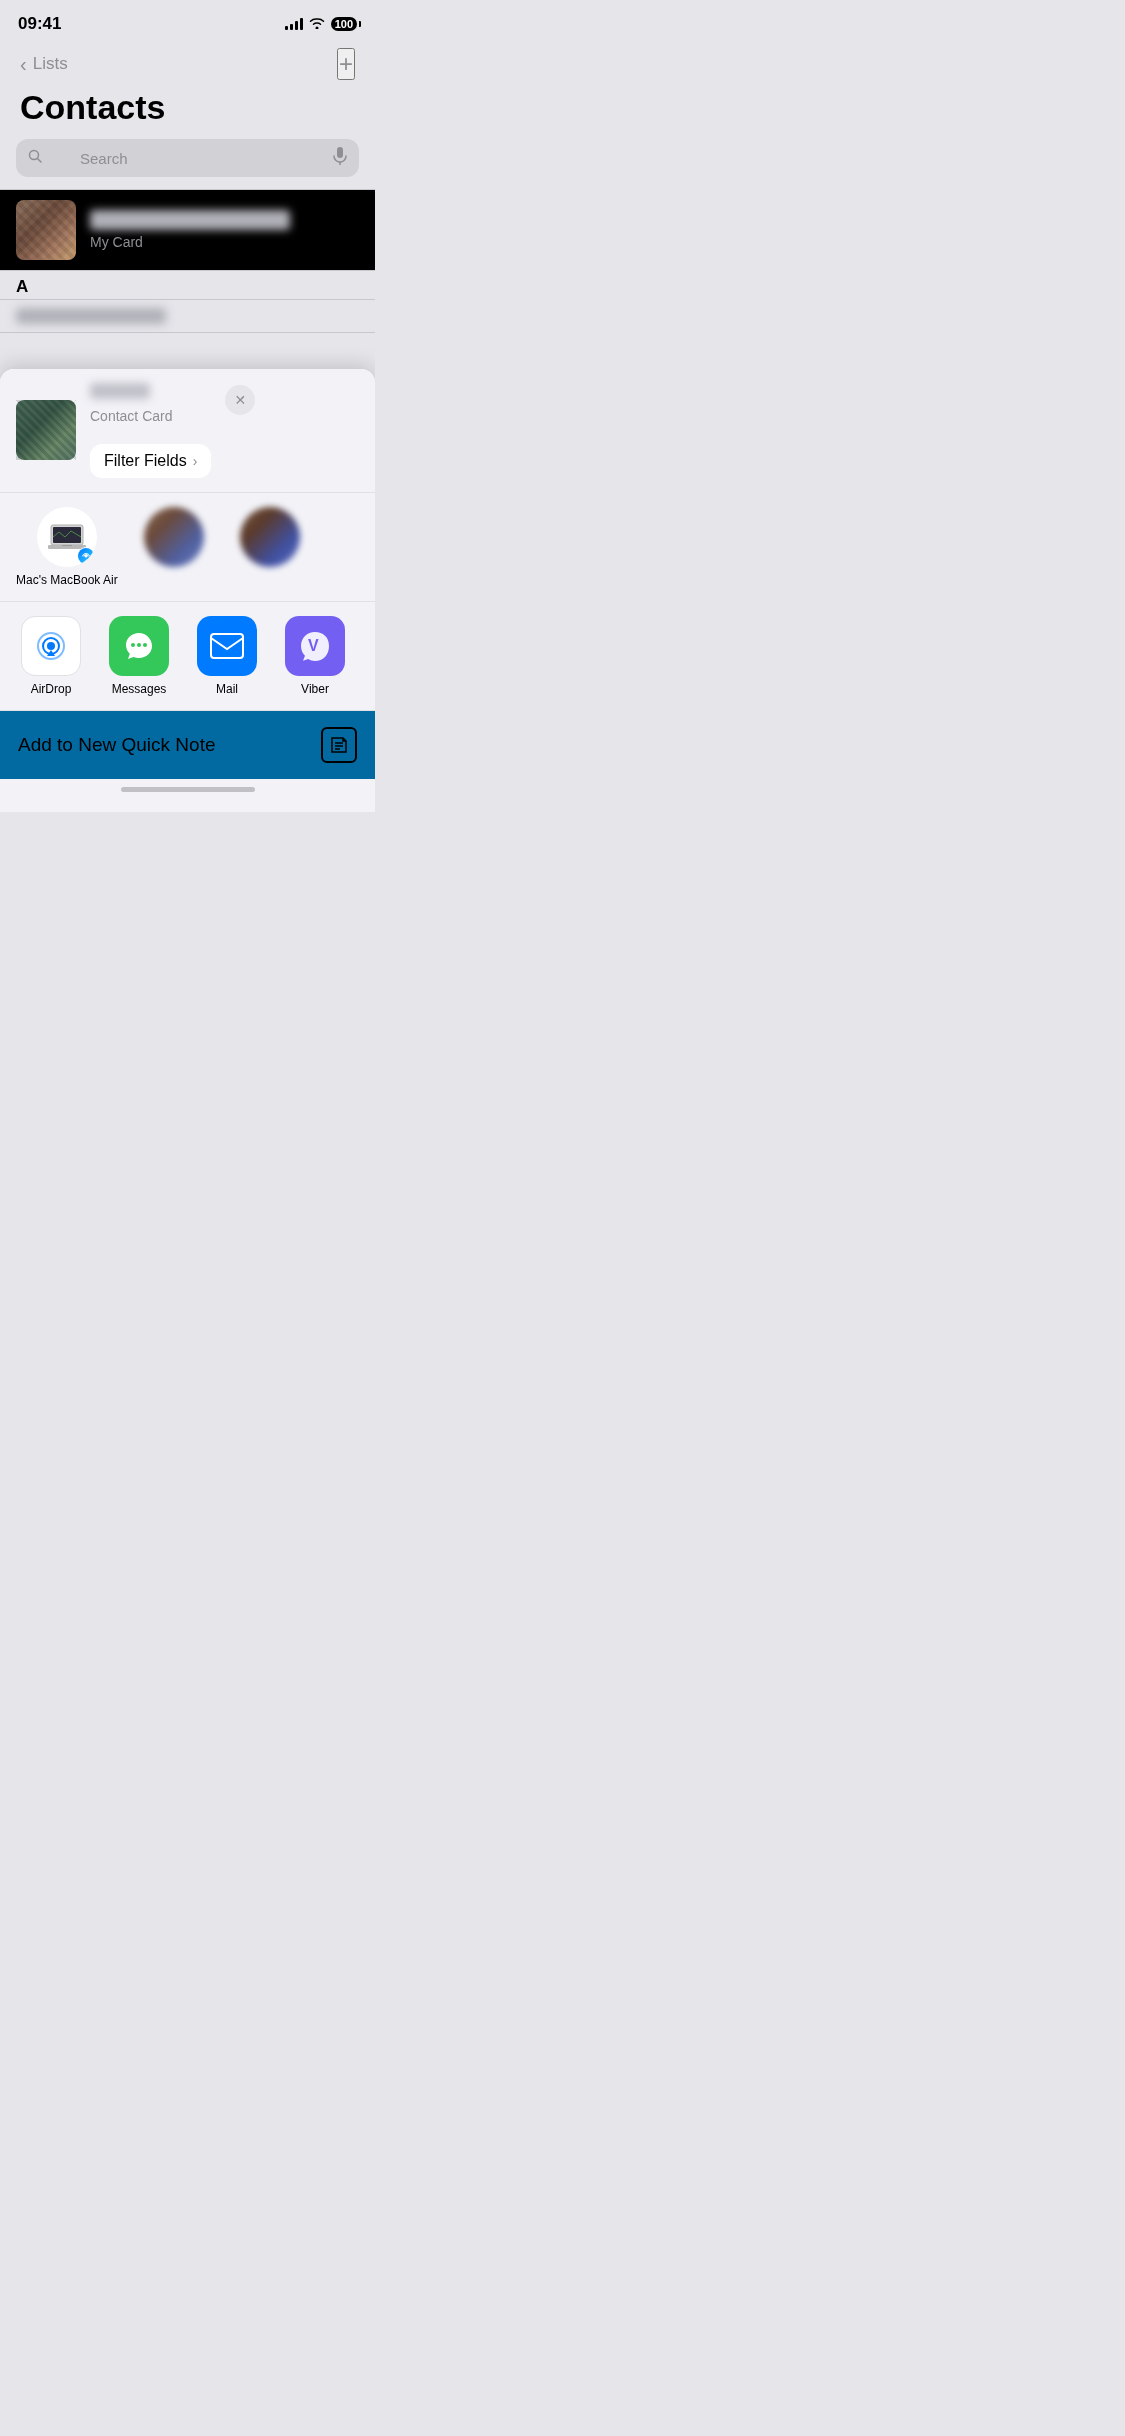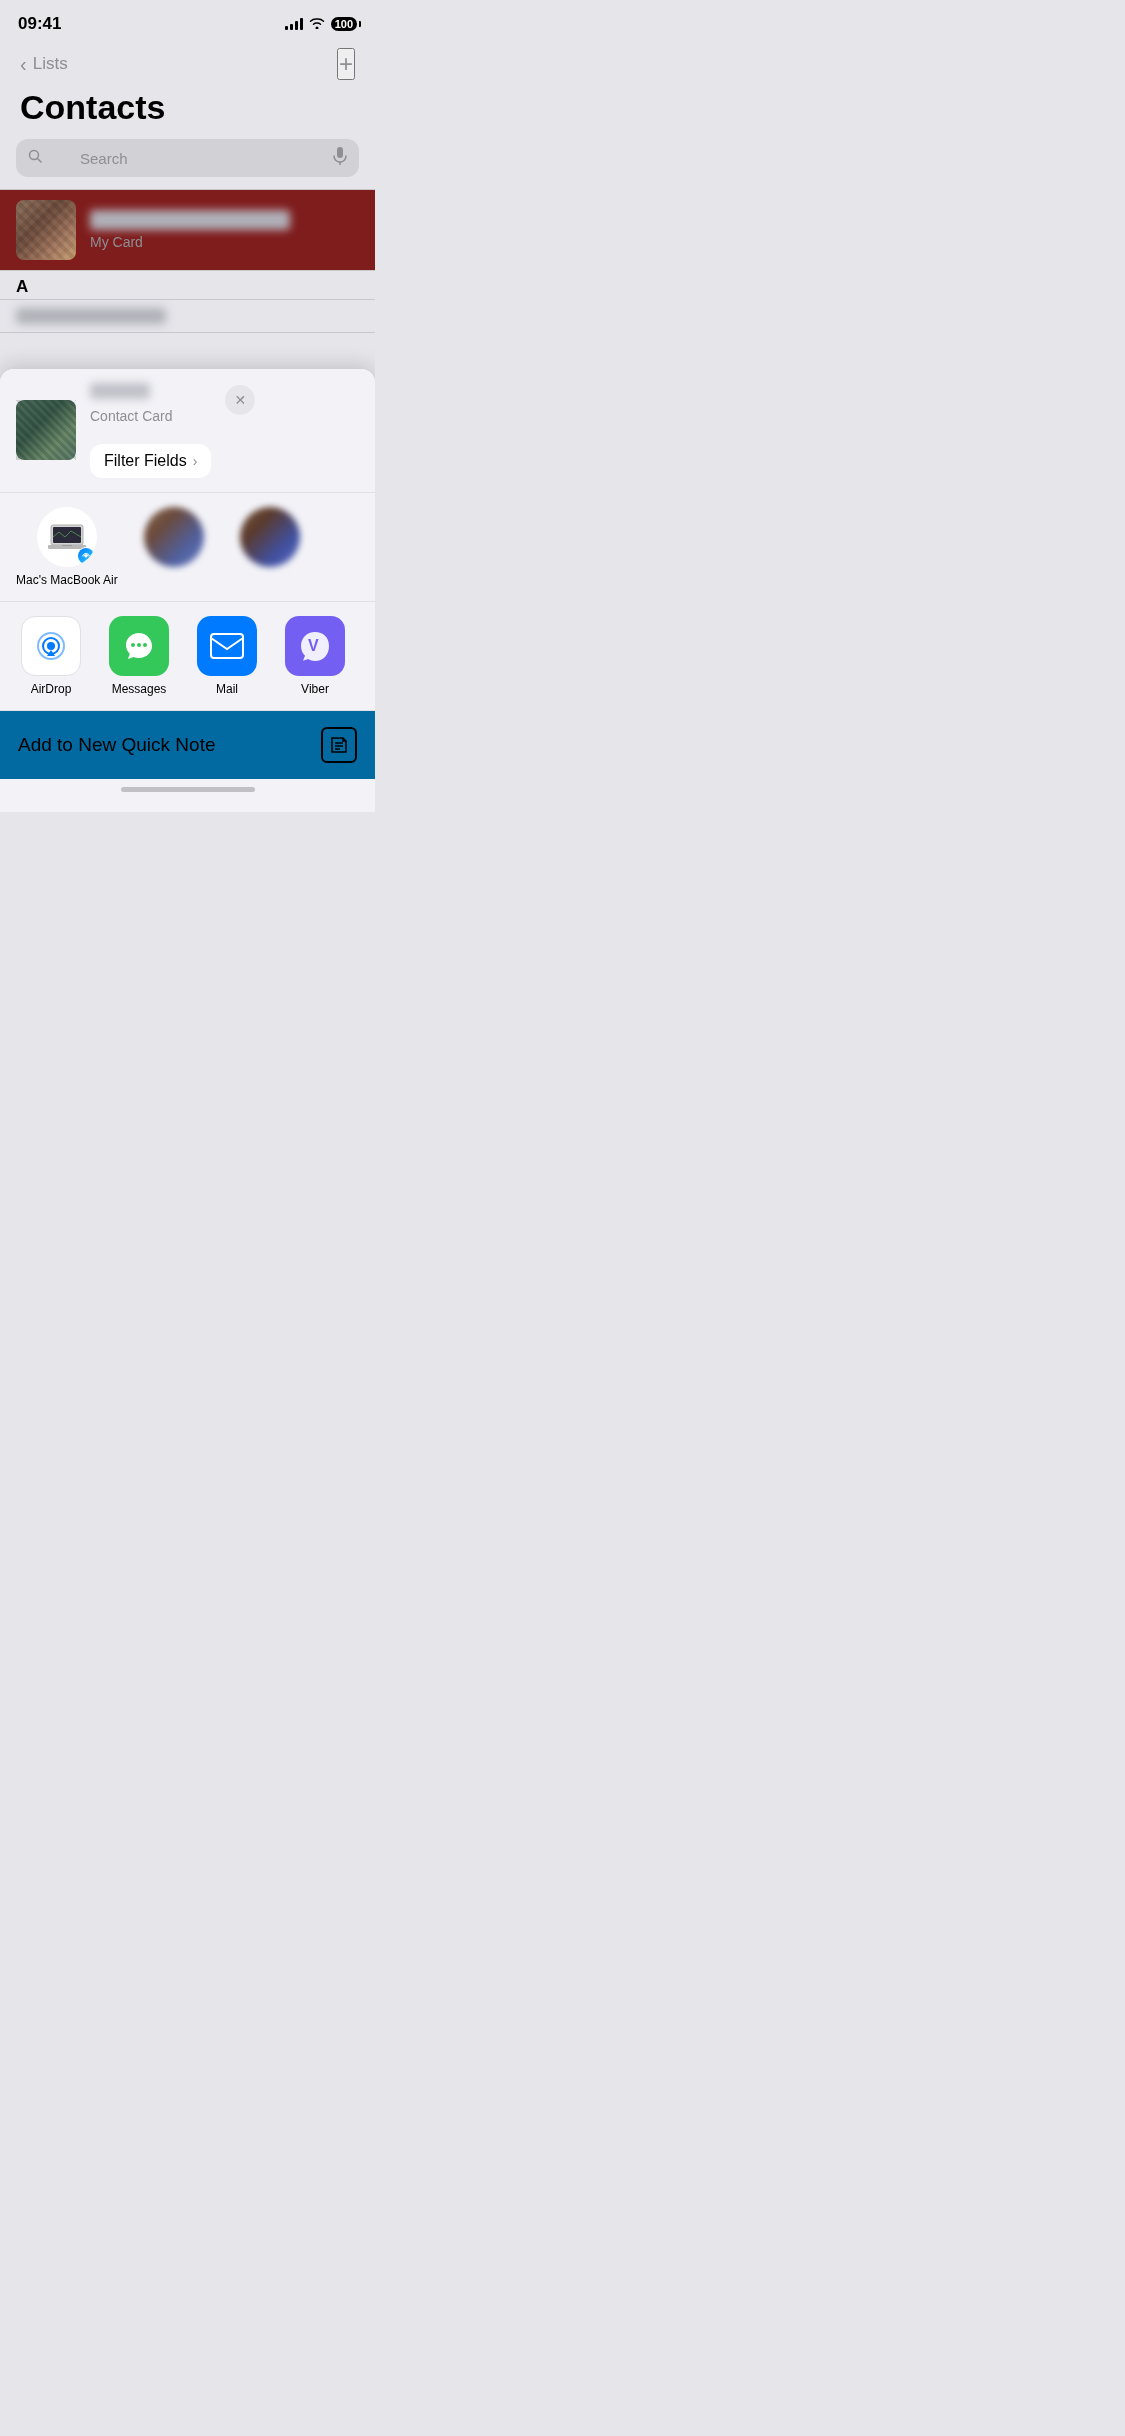--- a/index.html
+++ b/index.html
@@ -140,21 +140,21 @@
       height: 1px;
       background: #c8c8cc;
       margin: 0 0 0 0;
     }
 
     
     .my-card-row {
       display: flex;
       align-items: center;
       padding: 10px 16px;
-      background: #7f1d1d;
+      background: #000000;
       gap: 14px;
     }
     .my-card-avatar {
       width: 60px;
       height: 60px;
       border-radius: 8px;
       background: linear-gradient(135deg, #8b6e5a 0%, #6b4a3a 40%, #a0745c 70%, #c8a070 100%);
       flex-shrink: 0;
       overflow: hidden;
       position: relative;

